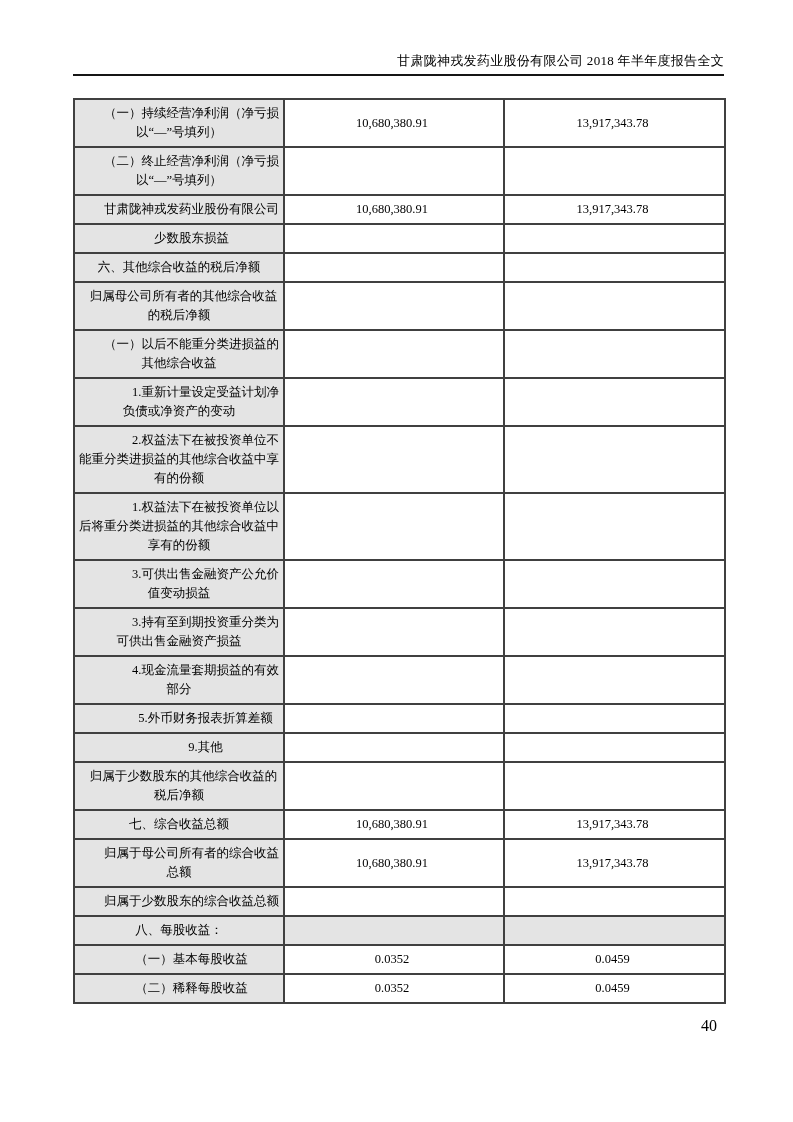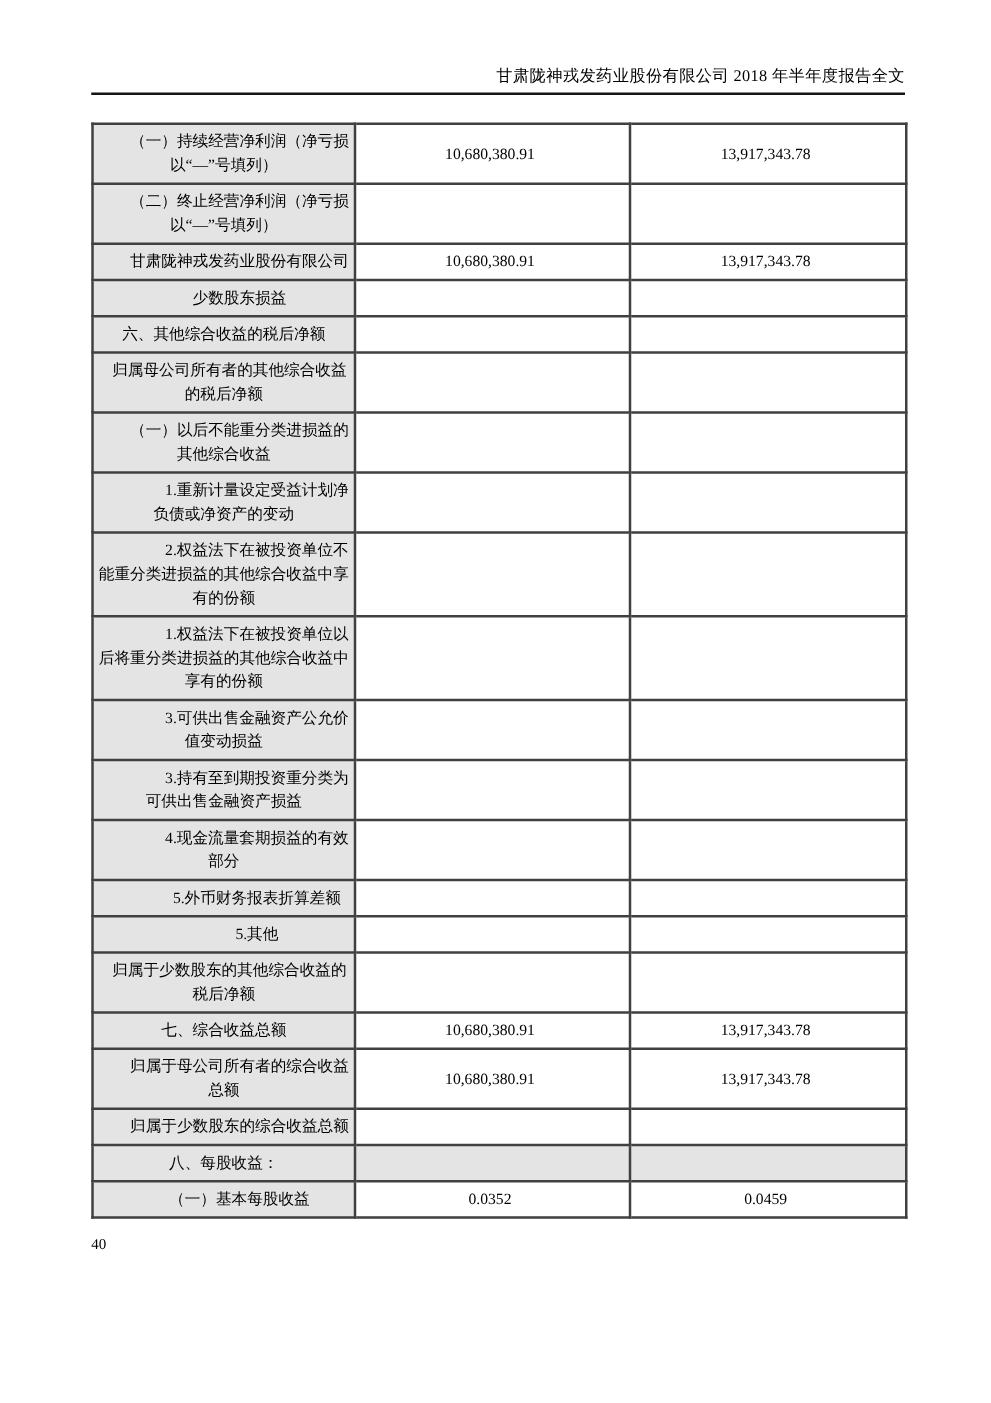--- a/index.html
+++ b/index.html
@@ -66,22 +66,22 @@
     padding-left: 2px;
   }
   tr.shaded td.value {
     background: var(--cell-bg, #e4e4e4);
   }
   .ind-0 { text-indent: 0; }
   .ind-1 { text-indent: 9px; }
   .ind-2 { text-indent: 25px; }
   .ind-3 { text-indent: 53px; }
   .page-number {
-    text-align: left;
-    font-size: 12px;
+    text-align: right;
+    font-size: 16px;
     margin-top: 13px;
     padding-right: 7px;
   }
 </style>
 </head>
 <body>
 
 <div class="page">
   <div class="content">
 
@@ -158,21 +158,21 @@
             <td class="label ind-3">4.现金流量套期损益的有效部分</td>
             <td class="value"></td>
             <td class="value"></td>
           </tr>
           <tr>
             <td class="label ind-3">5.外币财务报表折算差额</td>
             <td class="value"></td>
             <td class="value"></td>
           </tr>
           <tr>
-            <td class="label ind-3">5.其他</td>
+            <td class="label ind-3">9.其他</td>
             <td class="value"></td>
             <td class="value"></td>
           </tr>
           <tr>
             <td class="label ind-1">归属于少数股东的其他综合收益的税后净额</td>
             <td class="value"></td>
             <td class="value"></td>
           </tr>
           <tr>
             <td class="label ind-0">七、综合收益总额</td>
@@ -192,19 +192,24 @@
           <tr class="shaded">
             <td class="label ind-0">八、每股收益：</td>
             <td class="value"></td>
             <td class="value"></td>
           </tr>
           <tr>
             <td class="label ind-2">（一）基本每股收益</td>
             <td class="value">0.0352</td>
             <td class="value">0.0459</td>
           </tr>
+          <tr>
+            <td class="label ind-2">（二）稀释每股收益</td>
+            <td class="value">0.0352</td>
+            <td class="value">0.0459</td>
+          </tr>
         </tbody>
     </table>
 
     <div class="page-number">40</div>
 
   </div>
 </div>
 
 </body></html>

